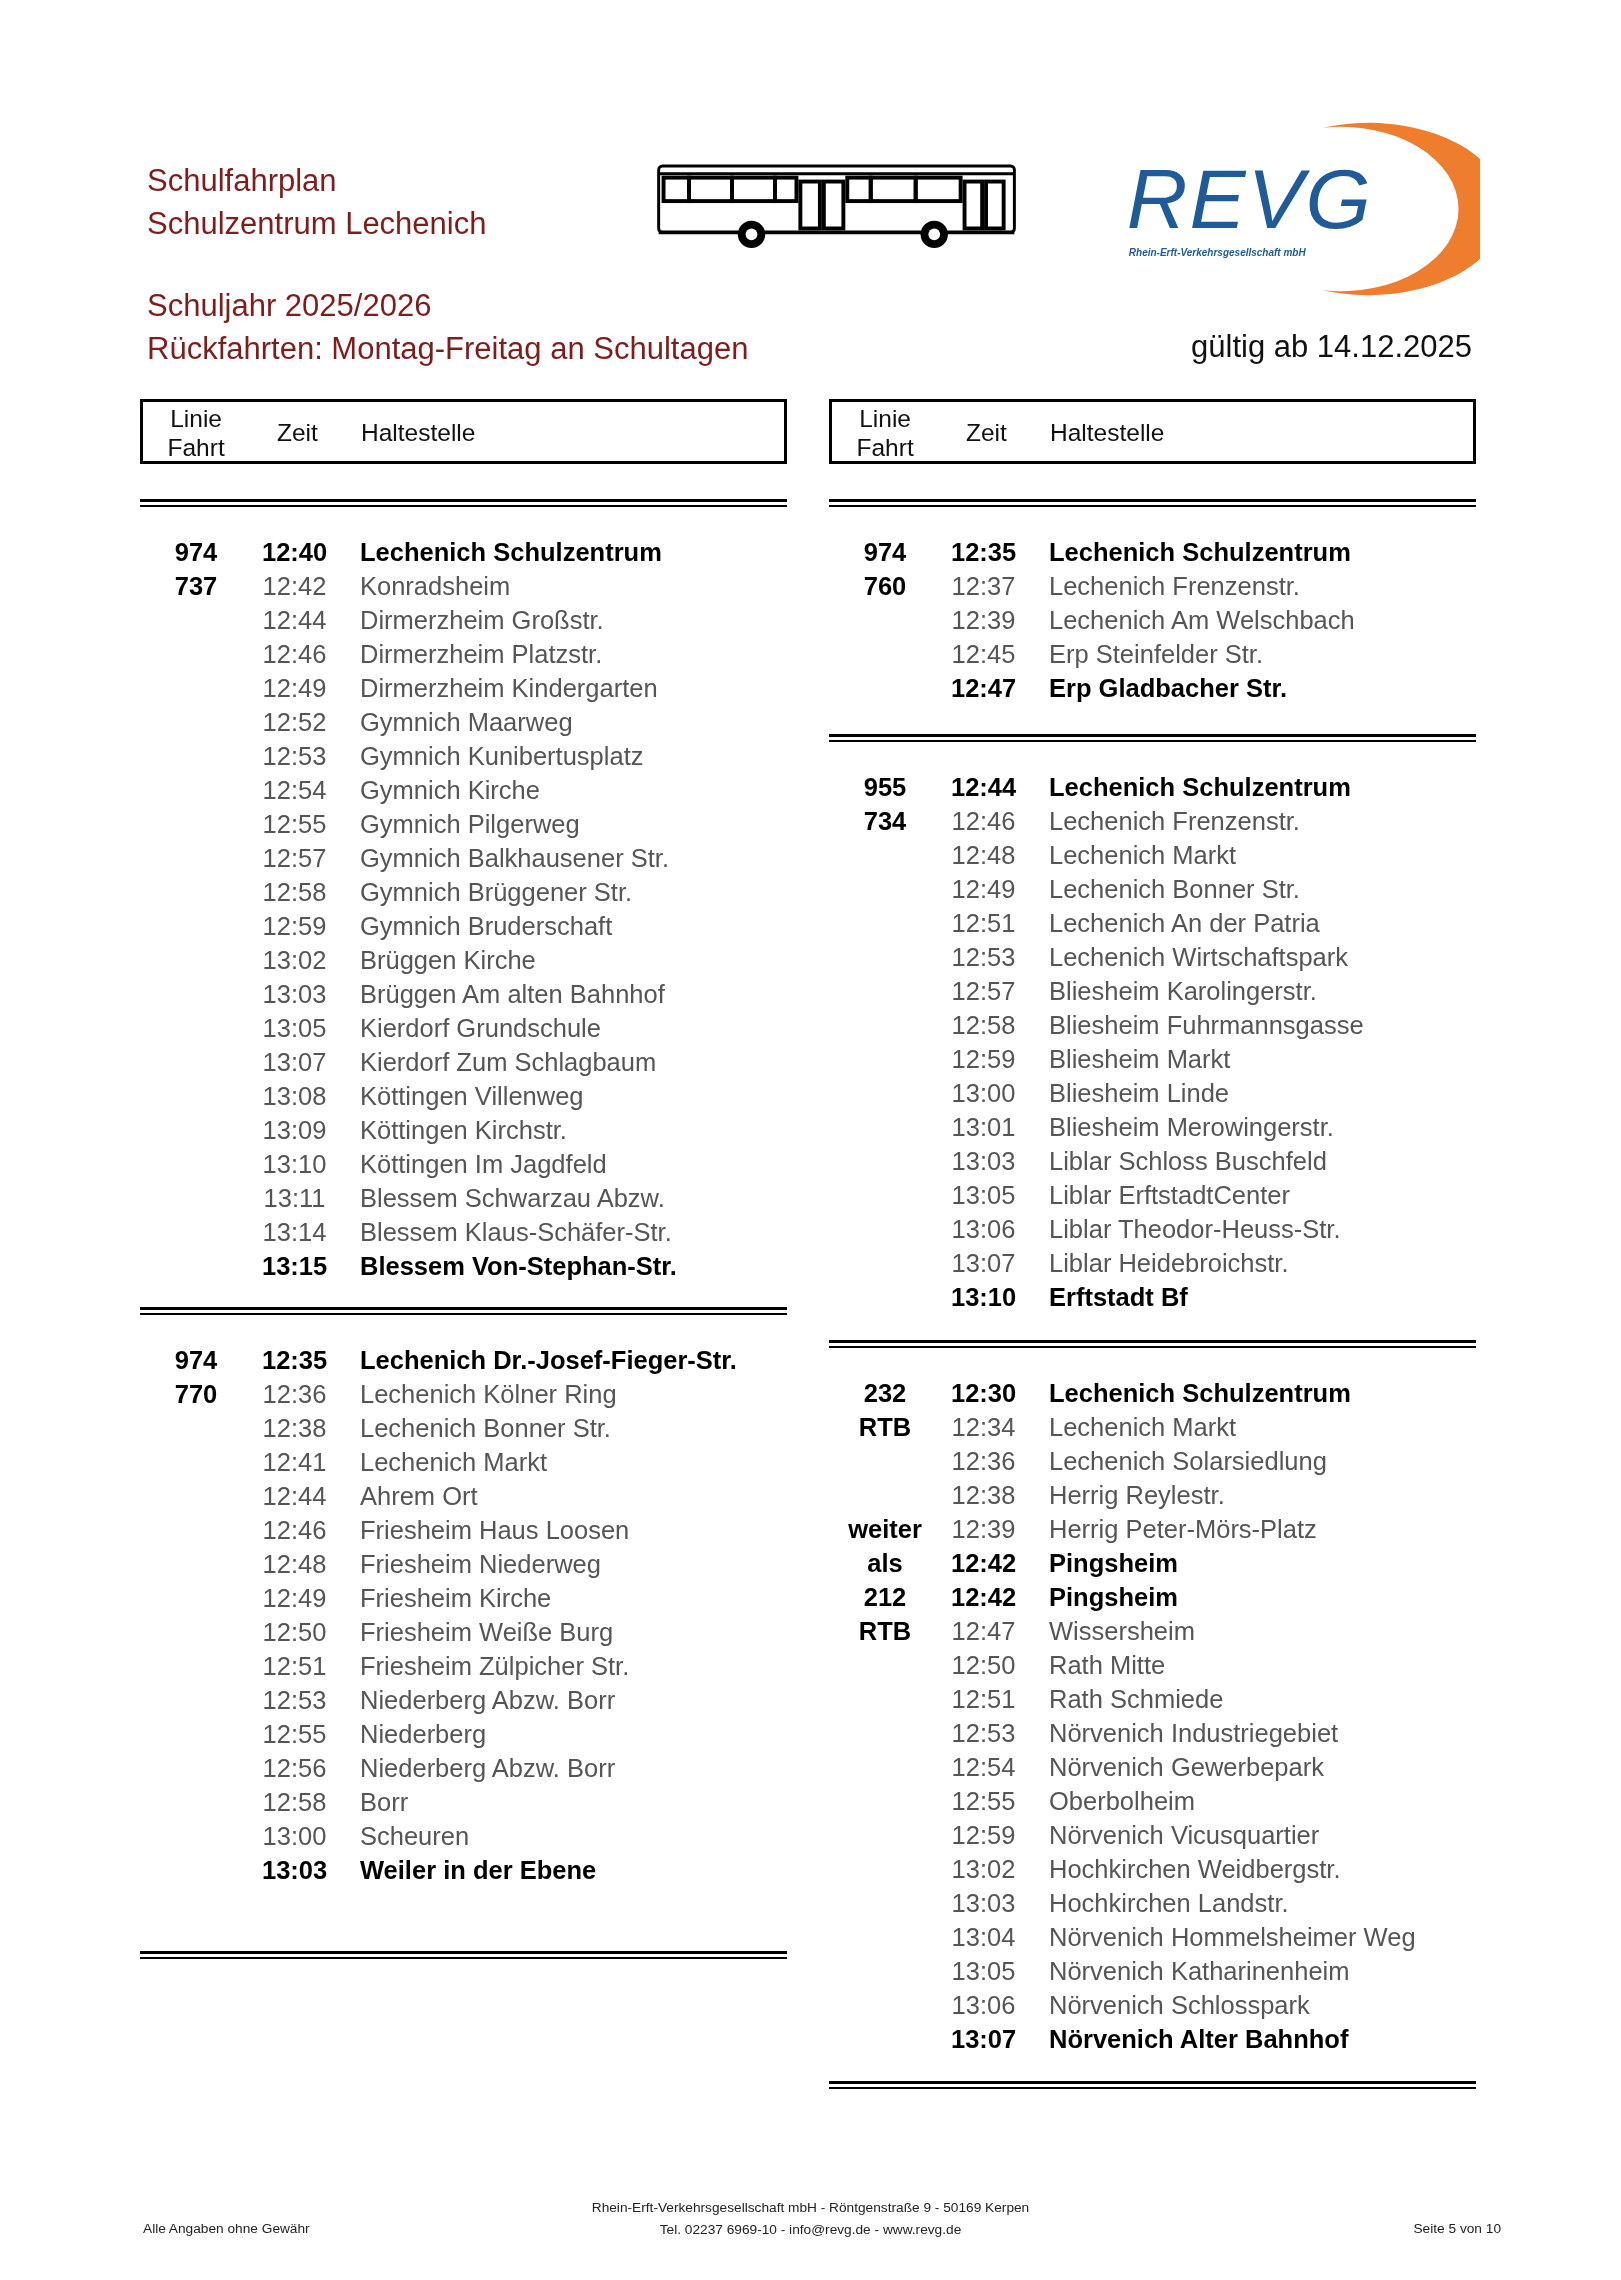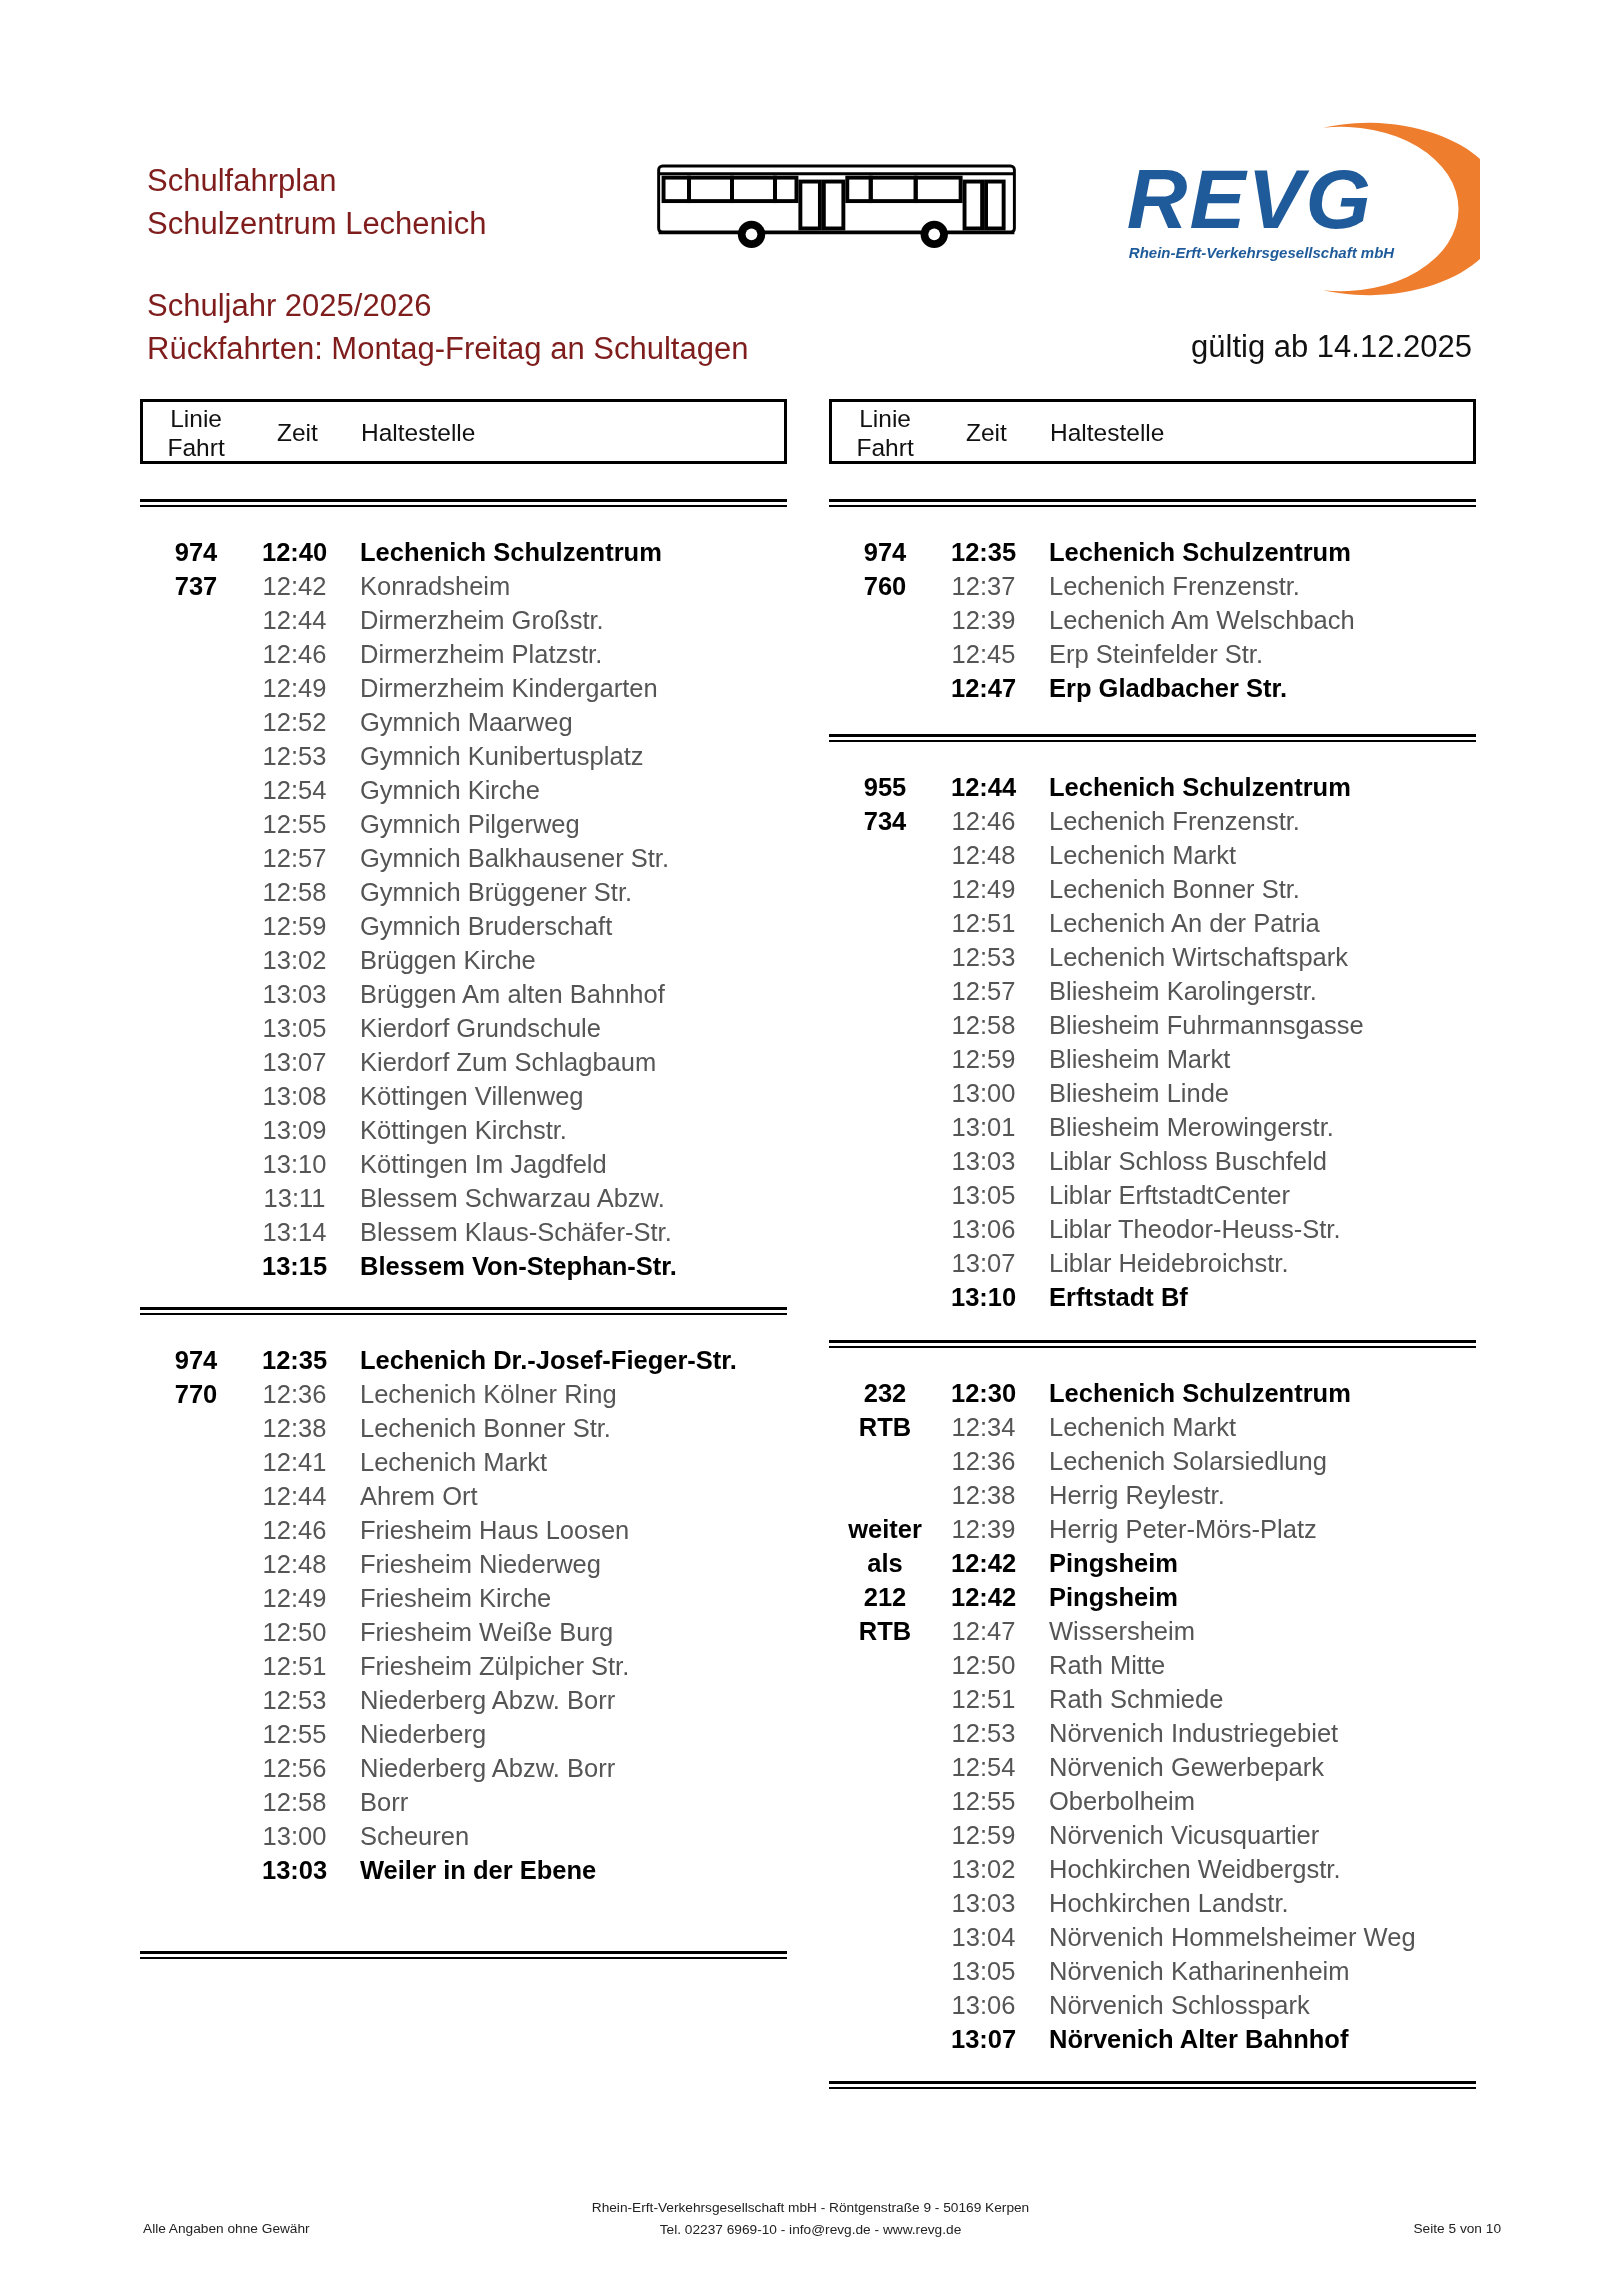--- a/index.html
+++ b/index.html
@@ -77,22 +77,22 @@
   <circle cx="98" cy="74" r="14" fill="#000"></circle>
   <circle cx="98" cy="74" r="6" fill="#fff"></circle>
   <circle cx="285" cy="74" r="14" fill="#000"></circle>
   <circle cx="285" cy="74" r="6" fill="#fff"></circle>
 </svg>
 
 <div id="logo" class="abs">
   <svg width="363" height="186" viewBox="0 0 370 190">
     <path d="M210 12 A 140 88 0 1 1 210 178 A 120 84 0 1 0 210 12 Z" fill="#ef7d2e"></path>
   </svg>
-  <div style="position:absolute; left:9.8px; top:39px; font-size:84px; font-weight:700; font-style:italic; color:#1f5b9a; letter-spacing:2px; line-height:88px;">REVG</div>
-  <div style="position:absolute; left:11.8px; top:129px; font-size:15px; font-weight:700; font-style:italic; color:#1f5b9a; line-height:15.7px;">Rhein-Erft-Verkehrsgesellschaft mbH</div>
+  <div style="position:absolute; left:9.8px; top:39px; font-size:84px; font-weight:400; font-style:italic; color:#1f5b9a; letter-spacing:2px; line-height:88px;">REVG</div>
+  <div style="position:absolute; left:11.8px; top:129px; font-size:10px; font-weight:700; font-style:italic; color:#1f5b9a; line-height:15.7px;">Rhein-Erft-Verkehrsgesellschaft mbH</div>
 </div>
 
 <div class="hdr-box" style="left:140px; top:399px; width:647px;">
   <div class="h-linie">
     <div>Linie</div>
     <div>Fahrt</div>
   </div>
   <div class="h-zeit">Zeit</div>
   <div class="h-halt">Haltestelle</div>
 </div>

